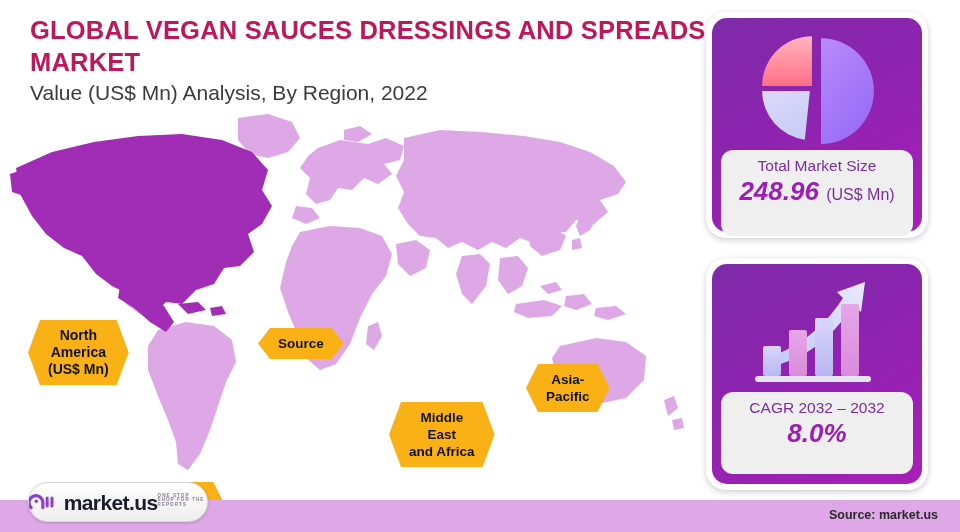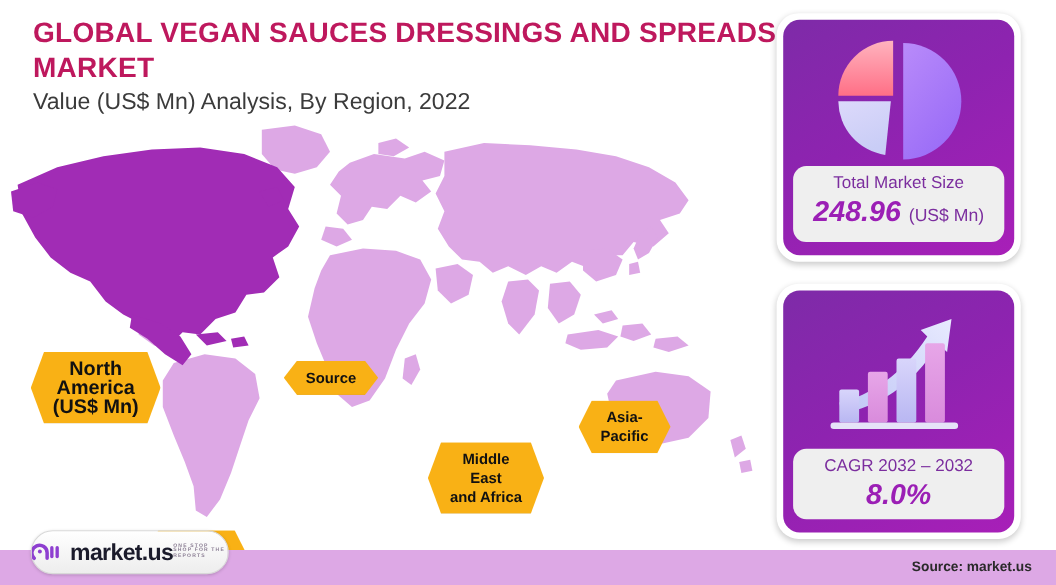--- a/index.html
+++ b/index.html
@@ -64,21 +64,21 @@
     font-weight: bold;
     text-align: center;
     font-size: 13.5px;
     line-height: 17px;
     padding: 7px 20px;
     clip-path: polygon(12px 0, calc(100% - 12px) 0, 100% 50%, calc(100% - 12px) 100%, 12px 100%, 0 50%);
     filter: drop-shadow(2px 3px 2px rgba(0,0,0,0.35));
     white-space: nowrap;
     box-sizing: border-box;
   }
-  #tag-north-america { left: 28px;  top: 212px; font-size: 18px; }
+  #tag-north-america { left: 28px;  top: 212px; font-size: 14px; }
   #tag-europe        { left: 258px; top: 220px; }
   #tag-south-america { left: 132px; top: 374px; }
   #tag-mea           { left: 389px; top: 294px; }
   #tag-asia-pacific  { left: 526px; top: 256px; }
 
   
   .stat-card {
     position: absolute;
     width: 222px;
     border-radius: 20px;
@@ -106,21 +106,21 @@
     flex: 1 1 auto;
     display: flex;
     align-items: center;
     justify-content: center;
     width: 100%;
   }
   .card-plate {
     width: 192px;
     background: #EFEFEF;
     border-radius: 12px;
-    padding: 6px 4px 8px 4px;
+    padding: 6px 4px 26px 4px;
     text-align: center;
     box-sizing: border-box;
   }
   .plate-label {
     display: block;
     font-size: 15.5px;
     color: #7B2D9E;
     line-height: 19px;
   }
   .plate-value {

